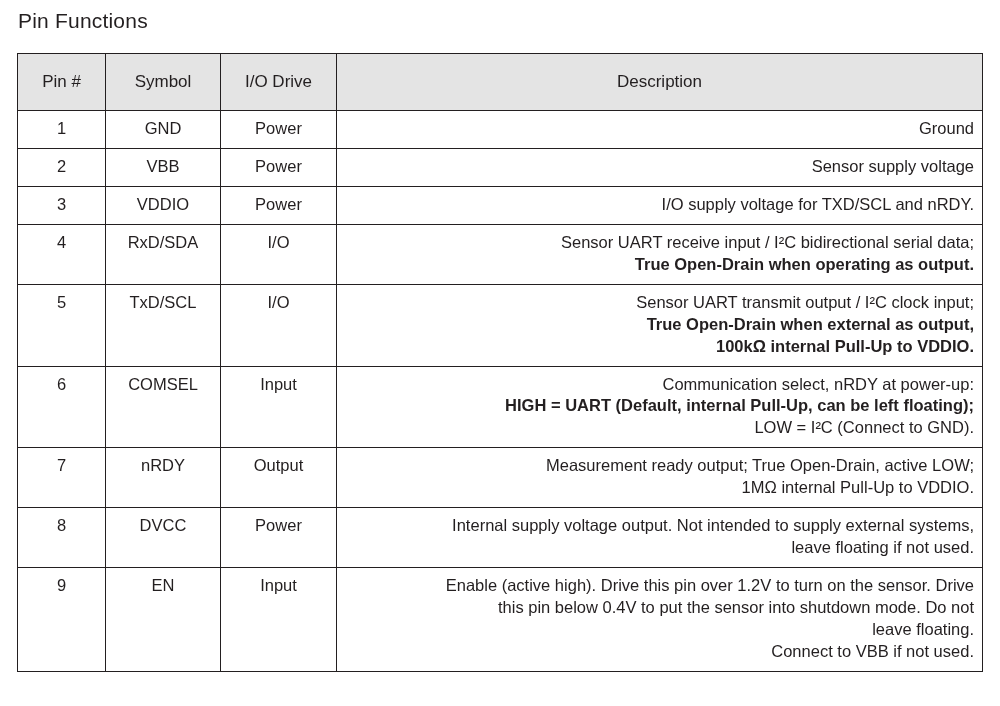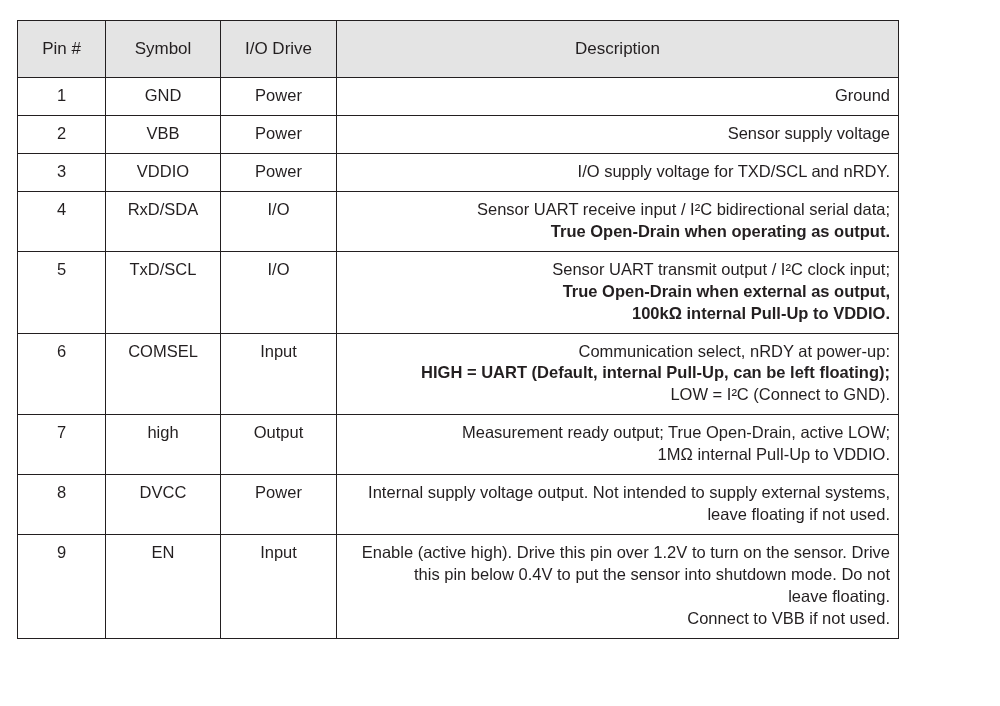--- a/index.html
+++ b/index.html
@@ -24,21 +24,21 @@
   .page-title {
     font-size: 21px;
     font-weight: 400;
     color: #231f20;
     margin: 9px 0 0 18px;
     letter-spacing: 0.2px;
   }
   table.pin-table {
     border-collapse: collapse;
     table-layout: fixed;
-    width: 882px;
+    width: 966px;
     margin: 20px 0 0 17px;
     border: 1.5px solid #231f20;
     padding-left: 23px;
   }
   table.pin-table th,
   table.pin-table td {
     border: 1.5px solid #231f20;
     vertical-align: top;
     font-size: 16.5px;
     font-weight: 400;
@@ -67,20 +67,21 @@
     padding: 7px 8px 8px 9px;
   }
   .desc-line { display: block; white-space: pre-wrap; }
   .desc-line.indent { padding-left: 52px; font-weight: bold; }
 </style>
 </head>
 <body>
 
 <div class="page">
 
+  <h1 class="page-title">Pin Functions</h1>
 
   <table class="pin-table">
     <colgroup>
       <col class="c-pin">
       <col class="c-sym">
       <col class="c-io">
       <col class="c-desc">
     </colgroup>
     <thead>
       <tr>
@@ -139,21 +140,21 @@
           <td class="cell-sym">COMSEL</td>
           <td class="cell-io">Input</td>
           <td class="cell-desc">
             <span class="desc-line">Communication select, nRDY at power-up:</span>
             <span class="desc-line indent">HIGH = UART (Default, internal Pull-Up, can be left floating);</span>
             <span class="desc-line">LOW = I²C (Connect to GND).</span>
           </td>
         </tr>
         <tr>
           <td class="cell-pin">7</td>
-          <td class="cell-sym">high</td>
+          <td class="cell-sym">nRDY</td>
           <td class="cell-io">Output</td>
           <td class="cell-desc">
             <span class="desc-line">Measurement ready output; True Open-Drain, active LOW;</span>
             <span class="desc-line">1MΩ internal Pull-Up to VDDIO.</span>
           </td>
         </tr>
         <tr>
           <td class="cell-pin">8</td>
           <td class="cell-sym">DVCC</td>
           <td class="cell-io">Power</td>

